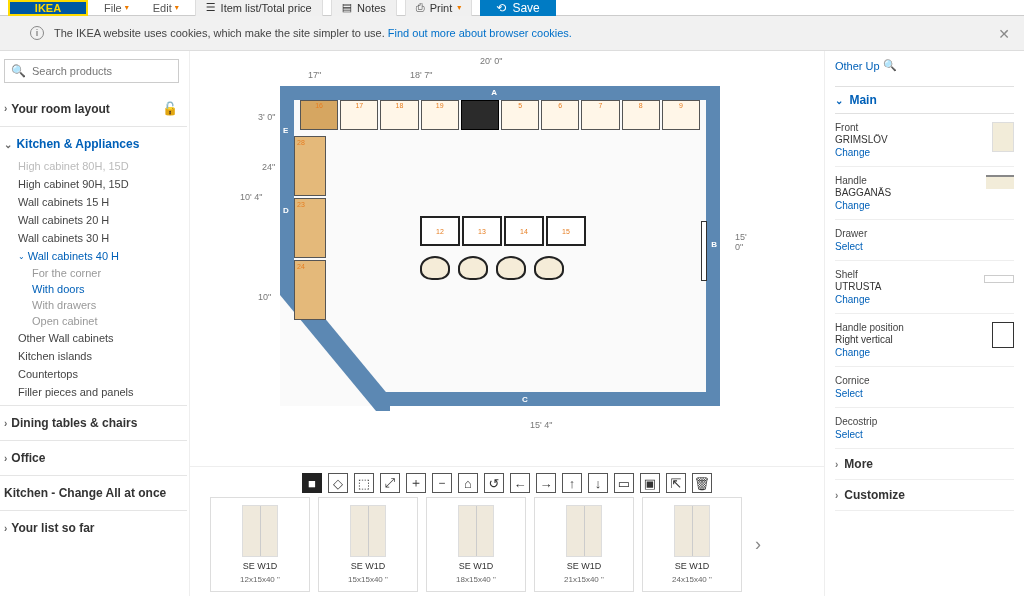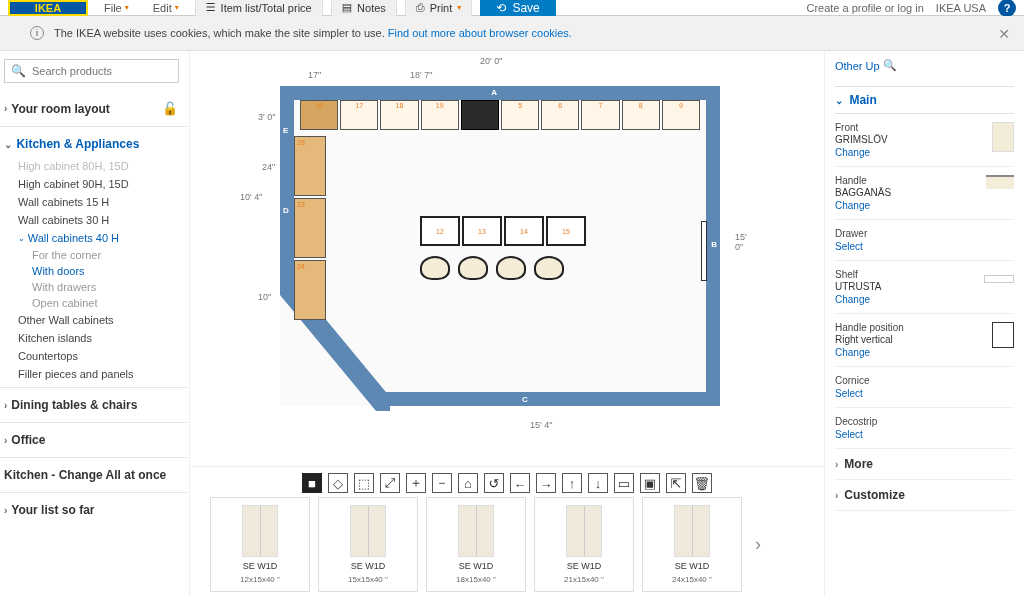--- a/index.html
+++ b/index.html
@@ -118,25 +118,20 @@
     </div>
   <div class="top-btn">
       <span>⎙</span>
       <span>Print</span>
       <span class="caret">▾</span>
     </div>
   <button class="save-btn">
       <span>⟲</span>
       <span>Save</span>
     </button>
-  <div class="top-right">
-    <span class="top-right-link">Create a profile or log in</span>
-    <span class="top-right-link">IKEA USA</span>
-    <div class="help-circle">?</div>
-  </div>
 </div>
 
 <div class="cookie">
   <span class="info">i</span>
   <span><span>The IKEA website uses cookies, which make the site simpler to use.</span> <a href="#">Find out more about browser cookies.</a></span>
   <span class="close">✕</span>
 </div>
 
 <div class="main">
 
@@ -155,20 +150,21 @@
 
     <div class="side-section active">
       <span class="exp">⌄</span>
       <span>Kitchen &amp; Appliances</span>
     </div>
 
     <div class="side-list">
       <div class="side-item" style="color:#bbb">High cabinet 80H, 15D</div>
       <div class="side-item">High cabinet 90H, 15D</div>
       <div class="side-item">Wall cabinets 15 H</div>
+      <div class="side-item">Wall cabinets 20 H</div>
       <div class="side-item">Wall cabinets 30 H</div>
       <div class="side-sub">
           <span class="caret-sm">⌄</span>
           <span>Wall cabinets 40 H</span>
         </div>
       <div class="side-subsub">For the corner</div>
       <div class="side-subsub active">With doors</div>
       <div class="side-subsub">With drawers</div>
       <div class="side-subsub">Open cabinet</div>
       <div class="side-item">Other Wall cabinets</div>

